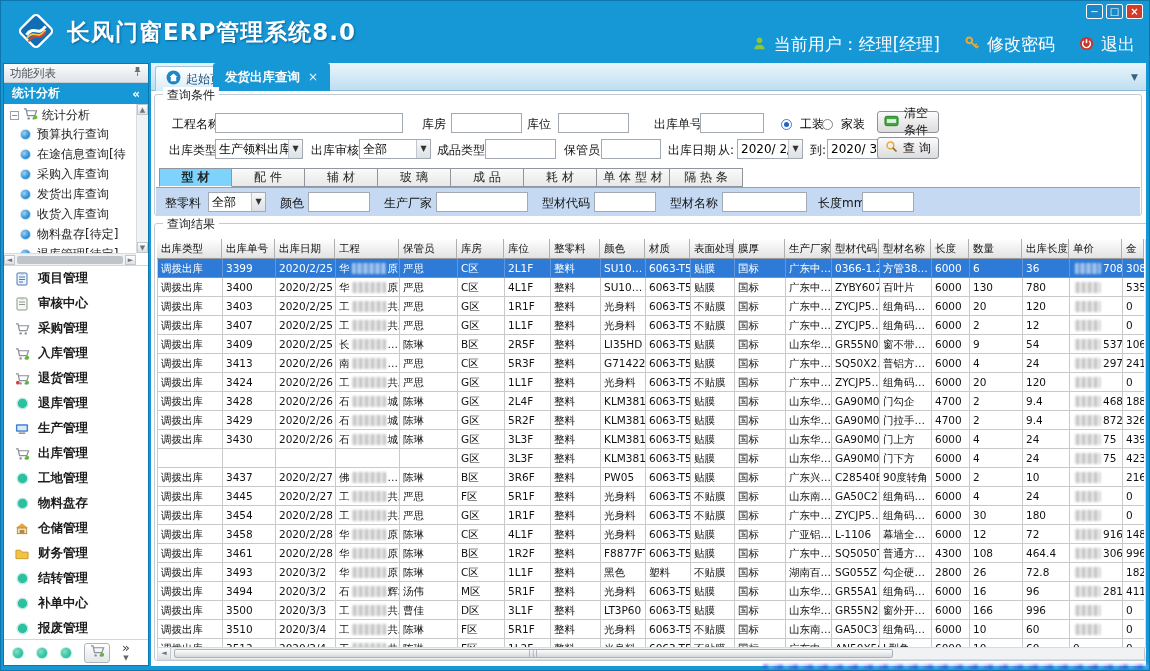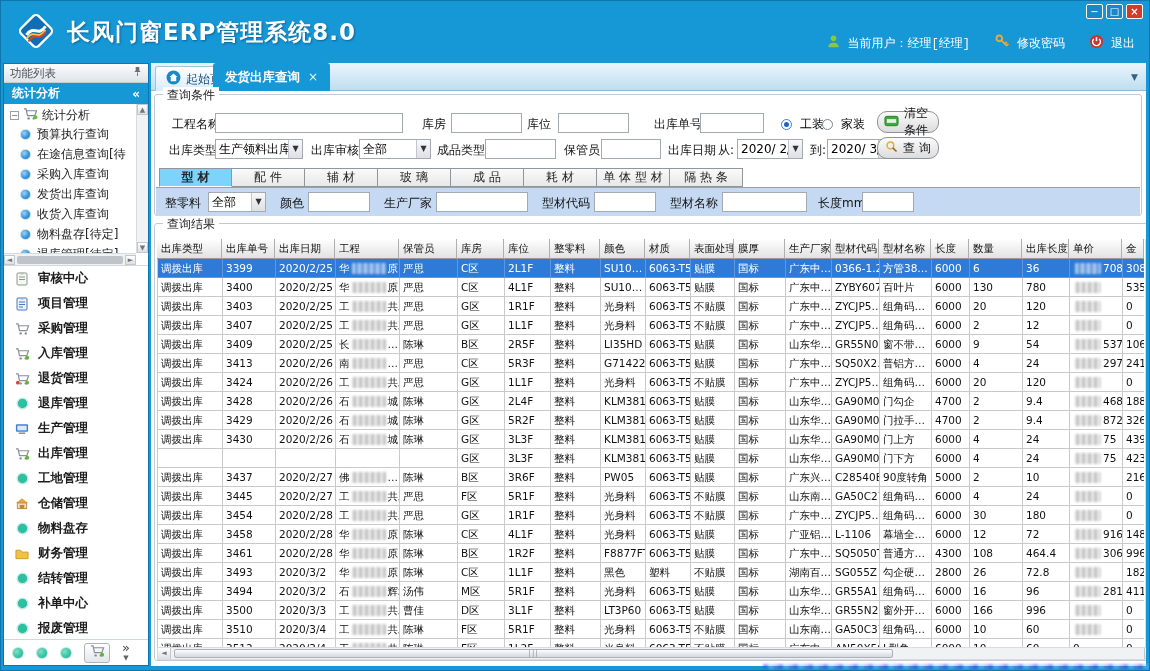--- a/index.html
+++ b/index.html
@@ -5,21 +5,21 @@
   html,body{margin:0;padding:0;background:#9aa4ad;}
   *{box-sizing:border-box;}
   .window{position:relative;width:1150px;height:671px;background:#1697D6;font-family:"DejaVu Sans","Liberation Sans",sans-serif;overflow:hidden;border:1px solid #0E76AC;}
   
   .titlebar{position:absolute;left:0;top:0;right:0;height:62px;color:#fff;}
   .logo{position:absolute;left:14px;top:8px;}
   .app-title{position:absolute;left:66px;top:16px;font-size:23px;font-weight:bold;letter-spacing:1px;text-shadow:1px 1px 2px rgba(0,60,100,.55);}
   .win-controls{position:absolute;right:6px;top:3px;display:flex;gap:3px;}
   .wc{width:17px;height:15px;border:1px solid #fff;border-radius:2px;background:#1B87C9;color:#fff;font-size:10px;line-height:13px;text-align:center;cursor:default;}
   .wc.close{background:#D23B29;font-weight:bold;}
-  .user-area{position:absolute;right:14px;top:32px;display:flex;align-items:center;gap:7px;font-size:12px;font-family:Liberation Mono, monospace;}
+  .user-area{position:absolute;right:14px;top:32px;display:flex;align-items:center;gap:7px;font-size:17px;}
   .user-area .gap{width:10px;}
   
   .sidebar{position:absolute;left:2px;top:62px;bottom:4px;width:146px;background:#fff;border:1px solid #0E76AC;display:flex;flex-direction:column;overflow:hidden;}
   .main{position:absolute;left:150px;top:62px;right:3px;bottom:4px;background:#fff;overflow:hidden;}
   
   .func-head{height:19px;flex:none;background:linear-gradient(#FBFCFD,#DFE3E8);border-bottom:1px solid #C6CCD3;display:flex;align-items:center;padding:0 6px;font-size:11.5px;color:#4a4f55;}
   .func-head .sp{flex:1;}
   .section-head{height:21px;flex:none;background:#1697D6;color:#fff;display:flex;align-items:center;padding:0 8px;font-size:12px;font-weight:bold;}
   .section-head .sp{flex:1;}
   .tree{position:relative;flex:none;height:162px;border-bottom:1px solid #D2D7DD;font-size:12px;color:#222;overflow:hidden;}
@@ -52,21 +52,21 @@
   .gbox{position:absolute;border:1px solid #C2CBD4;border-radius:3px;background:#fff;}
   .gbox .legend{position:absolute;top:-8px;left:8px;background:#fff;padding:0 4px;font-size:12px;color:#222;}
   .qbox{left:3px;top:31px;width:988px;height:122px;}
   .rbox{left:3px;top:160px;width:995px;height:438px;}
   
   .lbl{position:absolute;font-size:12px;color:#111;white-space:nowrap;}
   .txt{position:absolute;height:20px;border:1px solid #A3AAB3;background:#fff;font:12px "DejaVu Sans",sans-serif;padding:0 3px;}
   .combo{position:absolute;height:20px;border:1px solid #A3AAB3;background:#fff;font-size:12px;display:flex;align-items:center;}
   .combo .cval{flex:1;padding:0 3px;white-space:nowrap;overflow:hidden;}
   .combo .carrow{width:14px;text-align:center;font-size:8px;color:#333;background:linear-gradient(#F7F8F9,#DDE1E5);border-left:1px solid #C2C7CD;height:18px;line-height:18px;}
-  .btn{position:absolute;height:22px;border:1px solid #8E9399;border-radius:10px;background:linear-gradient(#FBFBFB,#DCDCDC);font-size:12px;color:#111;display:flex;align-items:center;justify-content:center;gap:5px;padding:0 6px;}
+  .btn{position:absolute;height:22px;border:1px solid #8E9399;border-radius:3px;background:linear-gradient(#FBFBFB,#DCDCDC);font-size:12px;color:#111;display:flex;align-items:center;justify-content:center;gap:5px;padding:0 6px;}
   .radio-row{position:absolute;display:flex;align-items:center;gap:8px;font-size:12px;}
   .rdo{width:11px;height:11px;border-radius:50%;border:1px solid #7C8791;background:#fff;position:relative;}
   .rdo.checked{border-color:#3D7FD6;}
   .rdo.checked:after{content:"";position:absolute;left:2px;top:2px;width:5px;height:5px;border-radius:50%;background:#1E62C8;}
   .mtabs{position:absolute;left:4px;top:73px;height:19px;display:flex;}
   .mtab{width:73px;height:19px;border:1px solid #8F969E;border-left:none;background:linear-gradient(#FAFAFA,#E8E8E8);font-size:12px;text-align:center;line-height:17px;color:#222;white-space:nowrap;overflow:hidden;}
   .mtab:first-child{border-left:1px solid #8F969E;}
   .mtab.active{background:#7dd3fc;font-weight:bold;border-bottom:1px solid #fff;}
   .filter-band{position:absolute;left:1px;right:1px;top:92px;height:29px;background:#C6D9F2;border-top:1px solid #9AA0A8;}
   
@@ -195,36 +195,36 @@
       <div class="tree-hscroll">
         <div class="arr">◄</div>
         <div class="thumb"></div>
         <div class="arr">►</div>
       </div>
     </div>
     <div class="menu">
         <div class="menu-item">
           <span class="mi">
             <svg width="14" height="15" viewBox="0 0 14 15">
+              <rect x="2" y="2" width="10" height="12" rx="1" fill="#EAF2FA" stroke="#4A79B8"></rect>
+              <rect x="5" y="1" width="4" height="2.5" rx="1" fill="#9DB8D8"></rect>
+              <path d="M4 6h6M4 8.5h6M4 11h4" stroke="#4A79B8" stroke-width="1"></path>
+            </svg>
+          </span>
+          <span class="mlabel">项目管理</span>
+        </div>
+        <div class="menu-item">
+          <span class="mi">
+            <svg width="14" height="15" viewBox="0 0 14 15">
               <rect x="2" y="2" width="10" height="12" rx="1" fill="#F6F8F4" stroke="#8a9a88"></rect>
               <rect x="5" y="1" width="4" height="2.5" rx="1" fill="#b9c6b6"></rect>
               <path d="M4 6h6M4 8.5h6" stroke="#8a9a88" stroke-width="1"></path>
             </svg>
           </span>
           <span class="mlabel">审核中心</span>
-        </div>
-        <div class="menu-item">
-          <span class="mi">
-            <svg width="14" height="15" viewBox="0 0 14 15">
-              <rect x="2" y="2" width="10" height="12" rx="1" fill="#EAF2FA" stroke="#4A79B8"></rect>
-              <rect x="5" y="1" width="4" height="2.5" rx="1" fill="#9DB8D8"></rect>
-              <path d="M4 6h6M4 8.5h6M4 11h4" stroke="#4A79B8" stroke-width="1"></path>
-            </svg>
-          </span>
-          <span class="mlabel">项目管理</span>
         </div>
         <div class="menu-item">
           <span class="mi">
             <svg width="15" height="14" viewBox="0 0 16 15">
               <path d="M1 2h2.2l1.6 7.2h7.8L14.5 4H4.2" fill="none" stroke="#8a8f98" stroke-width="1.3"></path>
               <circle cx="6" cy="12.2" r="1.3" fill="#8a8f98"></circle>
               <circle cx="11.5" cy="12.2" r="1.3" fill="#8a8f98"></circle>
             </svg>
           </span>
           <span class="mlabel">采购管理</span>
@@ -286,36 +286,36 @@
           <span class="mi">
             <svg width="13" height="13" viewBox="0 0 14 14">
               <circle cx="7" cy="7" r="5.3" fill="#2CBFA0"></circle>
               <circle cx="7" cy="7" r="5.8" fill="none" stroke="#BFE8DF" stroke-width="1.4"></circle>
             </svg>
           </span>
           <span class="mlabel">工地管理</span>
         </div>
         <div class="menu-item">
           <span class="mi">
+            <svg width="13" height="13" viewBox="0 0 14 14">
+              <circle cx="7" cy="7" r="5.3" fill="#2CBFA0"></circle>
+              <circle cx="7" cy="7" r="5.8" fill="none" stroke="#BFE8DF" stroke-width="1.4"></circle>
+            </svg>
+          </span>
+          <span class="mlabel">物料盘存</span>
+        </div>
+        <div class="menu-item">
+          <span class="mi">
             <svg width="14" height="13" viewBox="0 0 15 13">
               <path d="M1 6L7.5 1 14 6z" fill="#E8A33D"></path>
               <rect x="2.5" y="6" width="10" height="6" fill="#F2E3C8" stroke="#B98A3A"></rect>
               <rect x="5" y="8" width="5" height="4" fill="#B98A3A"></rect>
             </svg>
           </span>
           <span class="mlabel">仓储管理</span>
-        </div>
-        <div class="menu-item">
-          <span class="mi">
-            <svg width="13" height="13" viewBox="0 0 14 14">
-              <circle cx="7" cy="7" r="5.3" fill="#2CBFA0"></circle>
-              <circle cx="7" cy="7" r="5.8" fill="none" stroke="#BFE8DF" stroke-width="1.4"></circle>
-            </svg>
-          </span>
-          <span class="mlabel">物料盘存</span>
         </div>
         <div class="menu-item">
           <span class="mi">
             <svg width="14" height="12" viewBox="0 0 15 12">
               <path d="M1 2h5l1.5 2H14v7H1z" fill="#F3C240" stroke="#C89A28"></path>
             </svg>
           </span>
           <span class="mlabel">财务管理</span>
         </div>
         <div class="menu-item">

